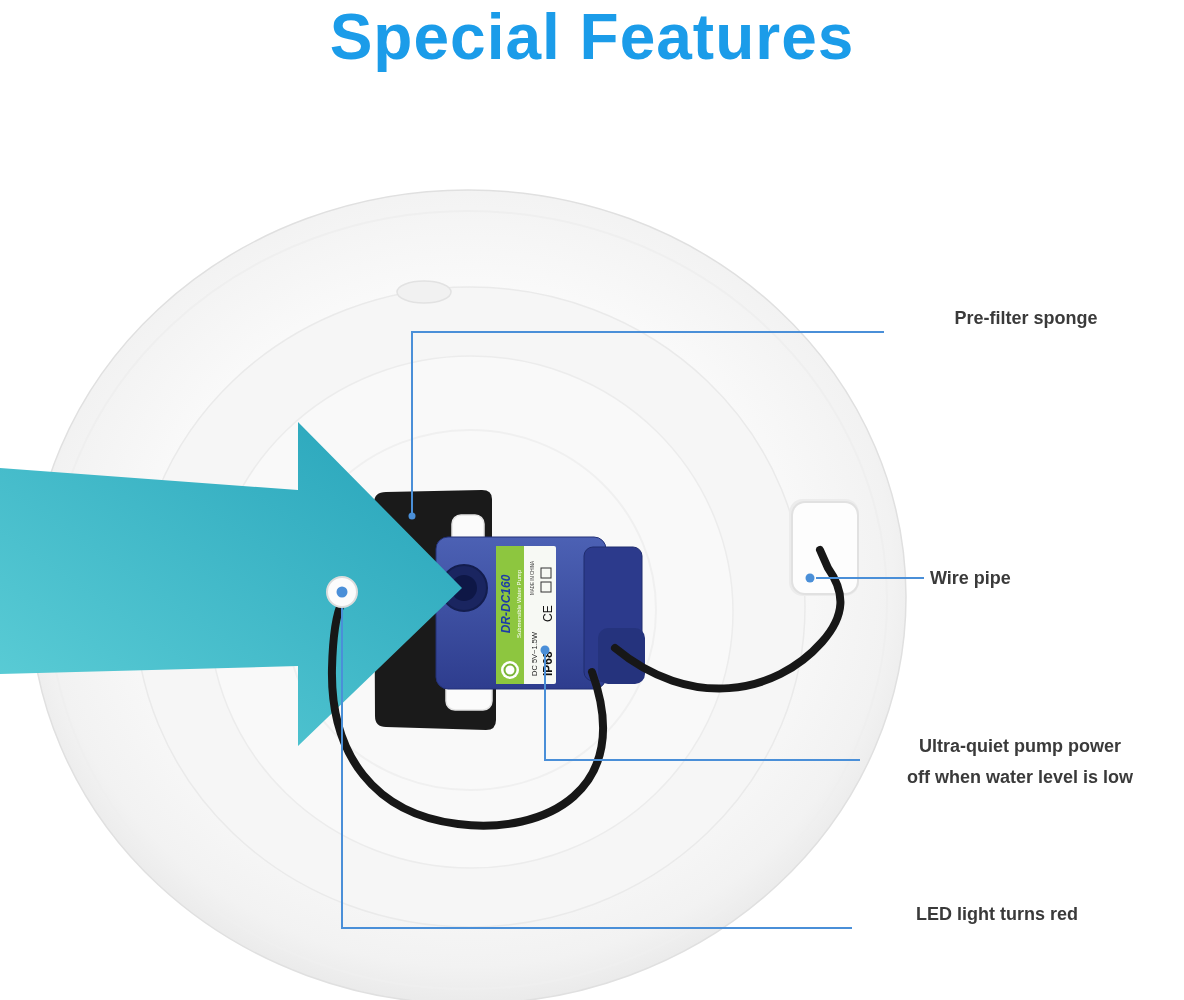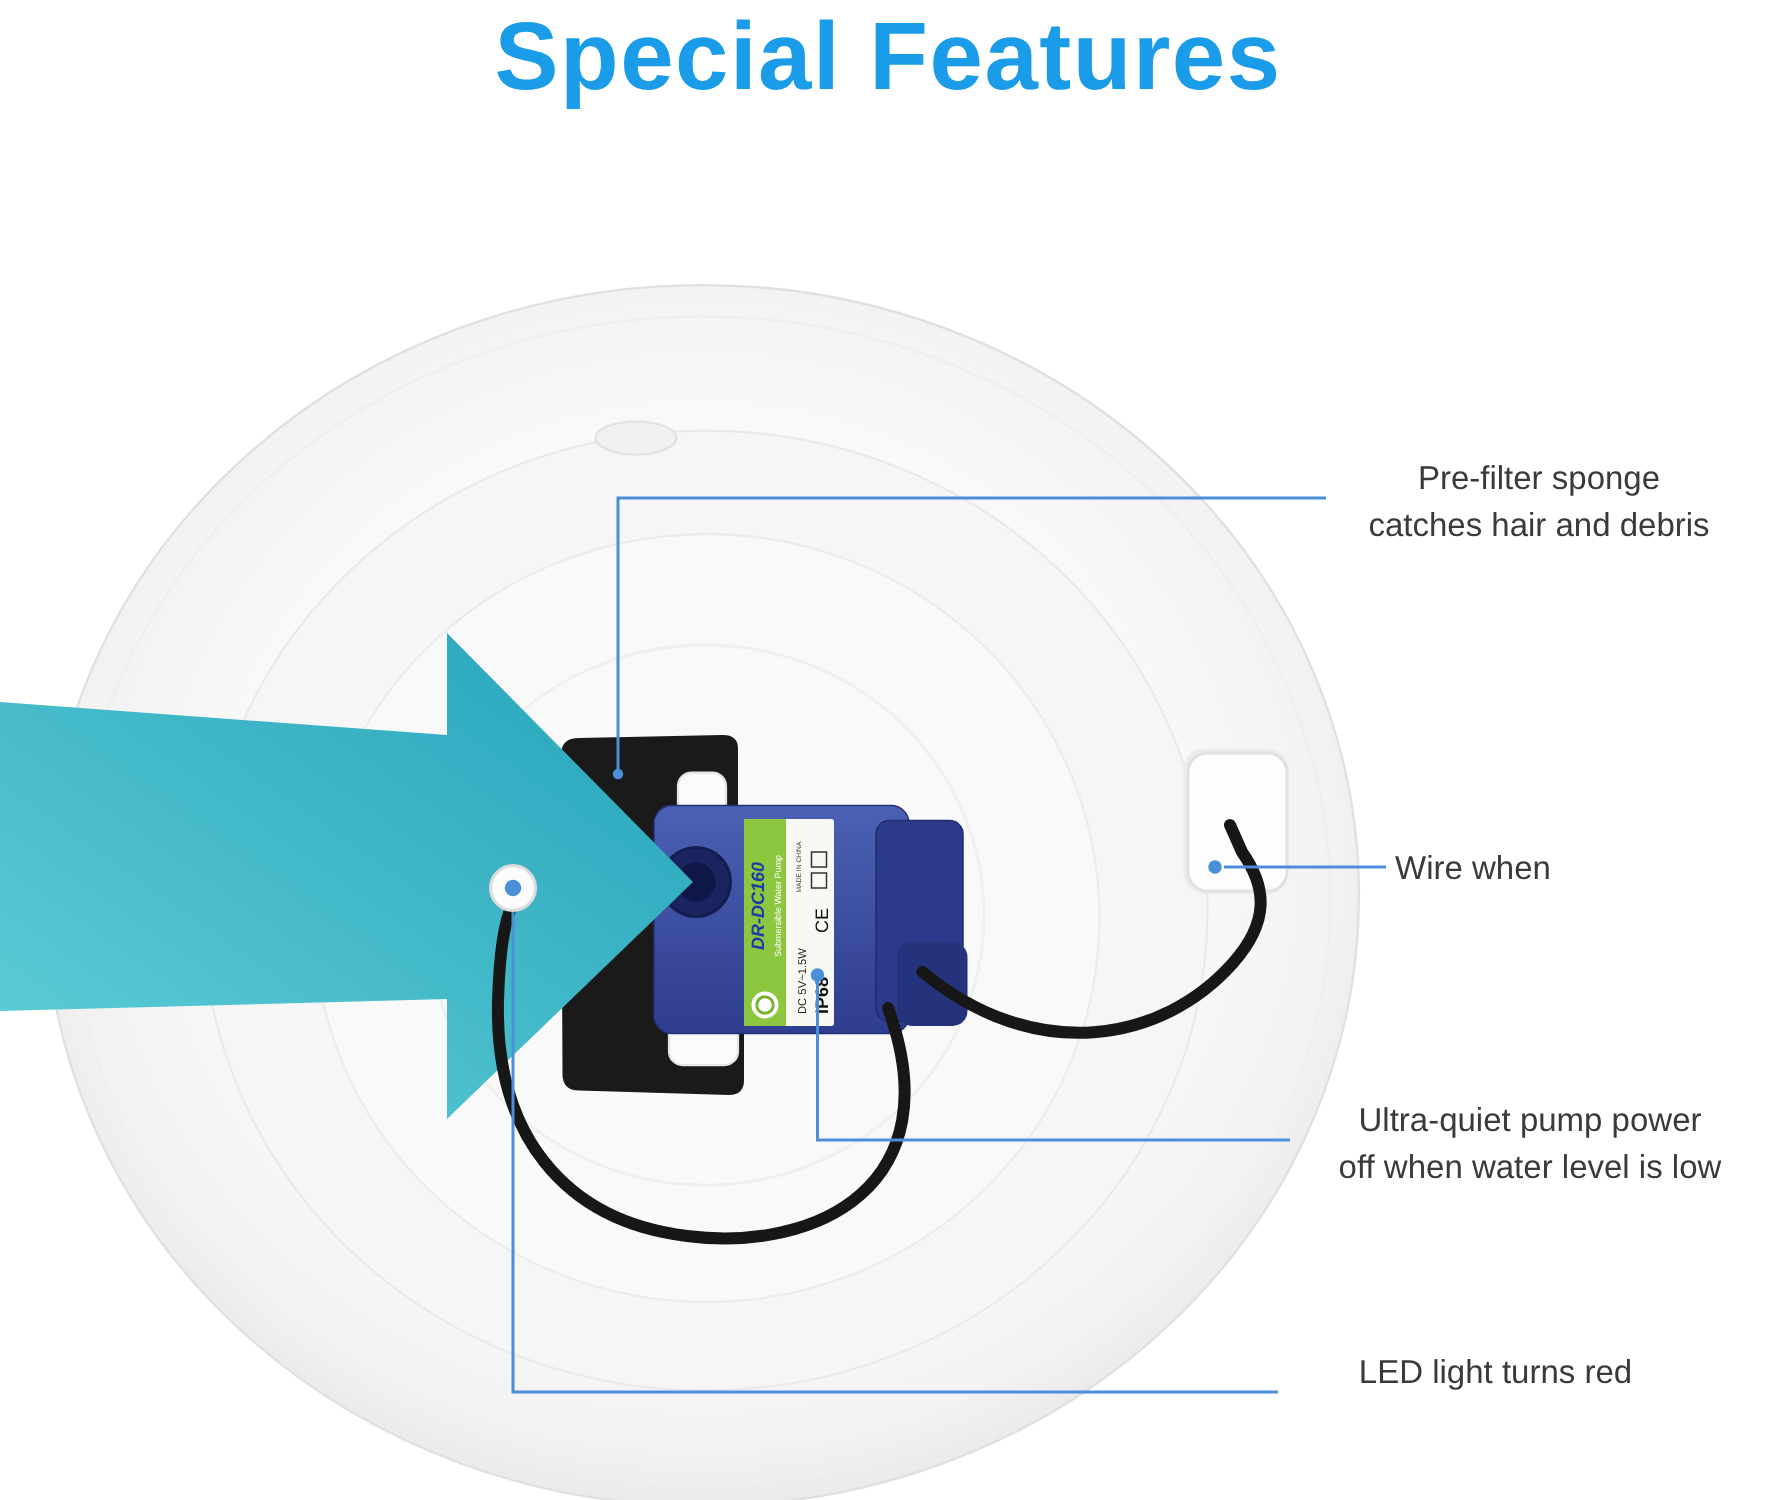--- a/index.html
+++ b/index.html
@@ -20,22 +20,22 @@
     background:#ffffff;font-family:"Liberation Sans", sans-serif;
   }
   .stage{position:absolute;inset:0;padding-left:48px;}
   .title{
     position:absolute;top:0px;left:0;width:100%;margin:0;
     text-align:center;font-size:64px;font-weight:700;letter-spacing:1px;
     color:var(--title-blue,#1b9ce9);
   }
   svg.art{position:absolute;left:0;top:0;}
   .callout{
-    position:absolute;font-size:22px;line-height:31px;
-    color:var(--text-dark,#3a3a3a);text-align:center;
+    position:absolute;font-size:18px;line-height:31px;
+    color:var(--text-dark,#3a3a3a);text-align:center;font-weight:bold;
   }
   .callout span{display:block;white-space:nowrap;}
   .callout.c1{left:878px;top:303px;width:296px;}
   .callout.c2{left:930px;top:563px;width:220px;text-align:left;}
   .callout.c3{left:864px;top:731px;width:312px;}
   .callout.c4{left:858px;top:899px;width:256px;margin-left:11px;}
 </style>
 </head>
 <body>
 
@@ -122,25 +122,24 @@
     </g>
     <g style="fill:var(--leader-blue,#4a8fd8)">
       <circle cx="412" cy="516" r="3.5"></circle>
       <circle cx="810" cy="578" r="4.5"></circle>
       <circle cx="545" cy="650" r="4.5"></circle>
     </g>
   </svg>
 
   <div class="callout c1">
     <span>Pre-filter sponge</span>
-    <span>catches hair and debris</span>
   </div>
 
   <div class="callout c2">
-    <span>Wire when</span>
+    <span>Wire pipe</span>
   </div>
 
   <div class="callout c3">
     <span>Ultra-quiet pump power</span>
     <span>off when water level is low</span>
   </div>
 
   <div class="callout c4">
     <span>LED light turns red</span>
   </div>

